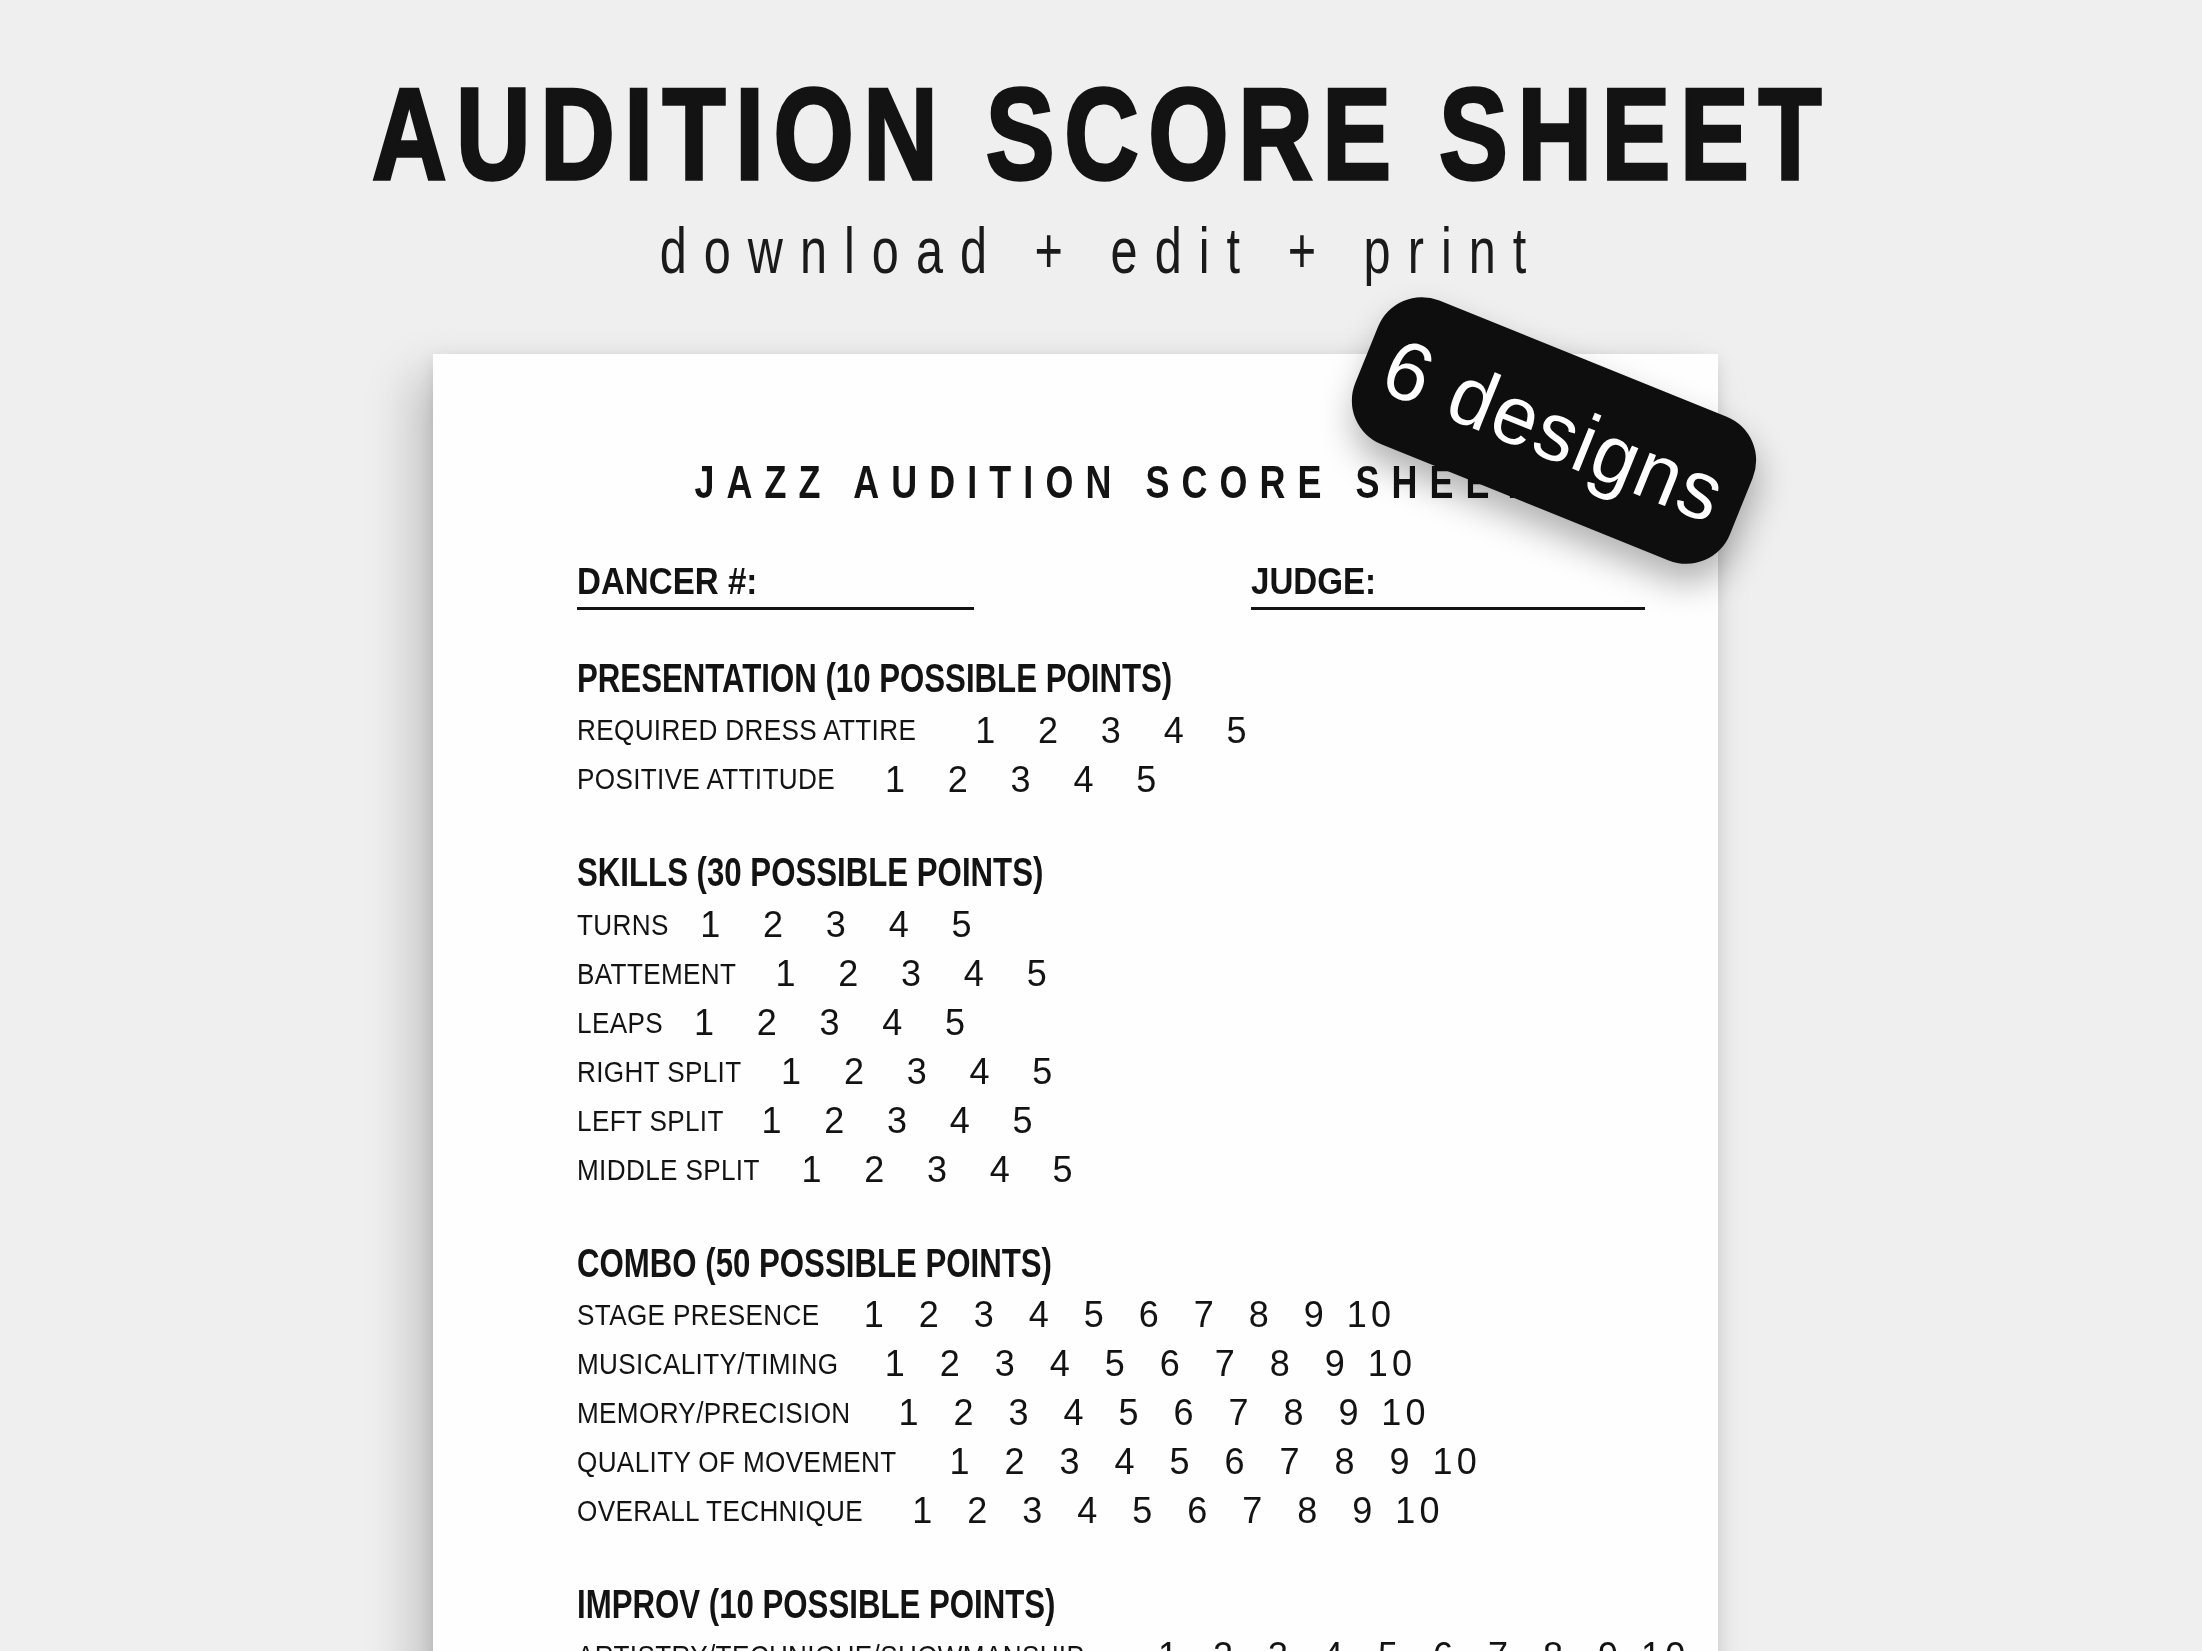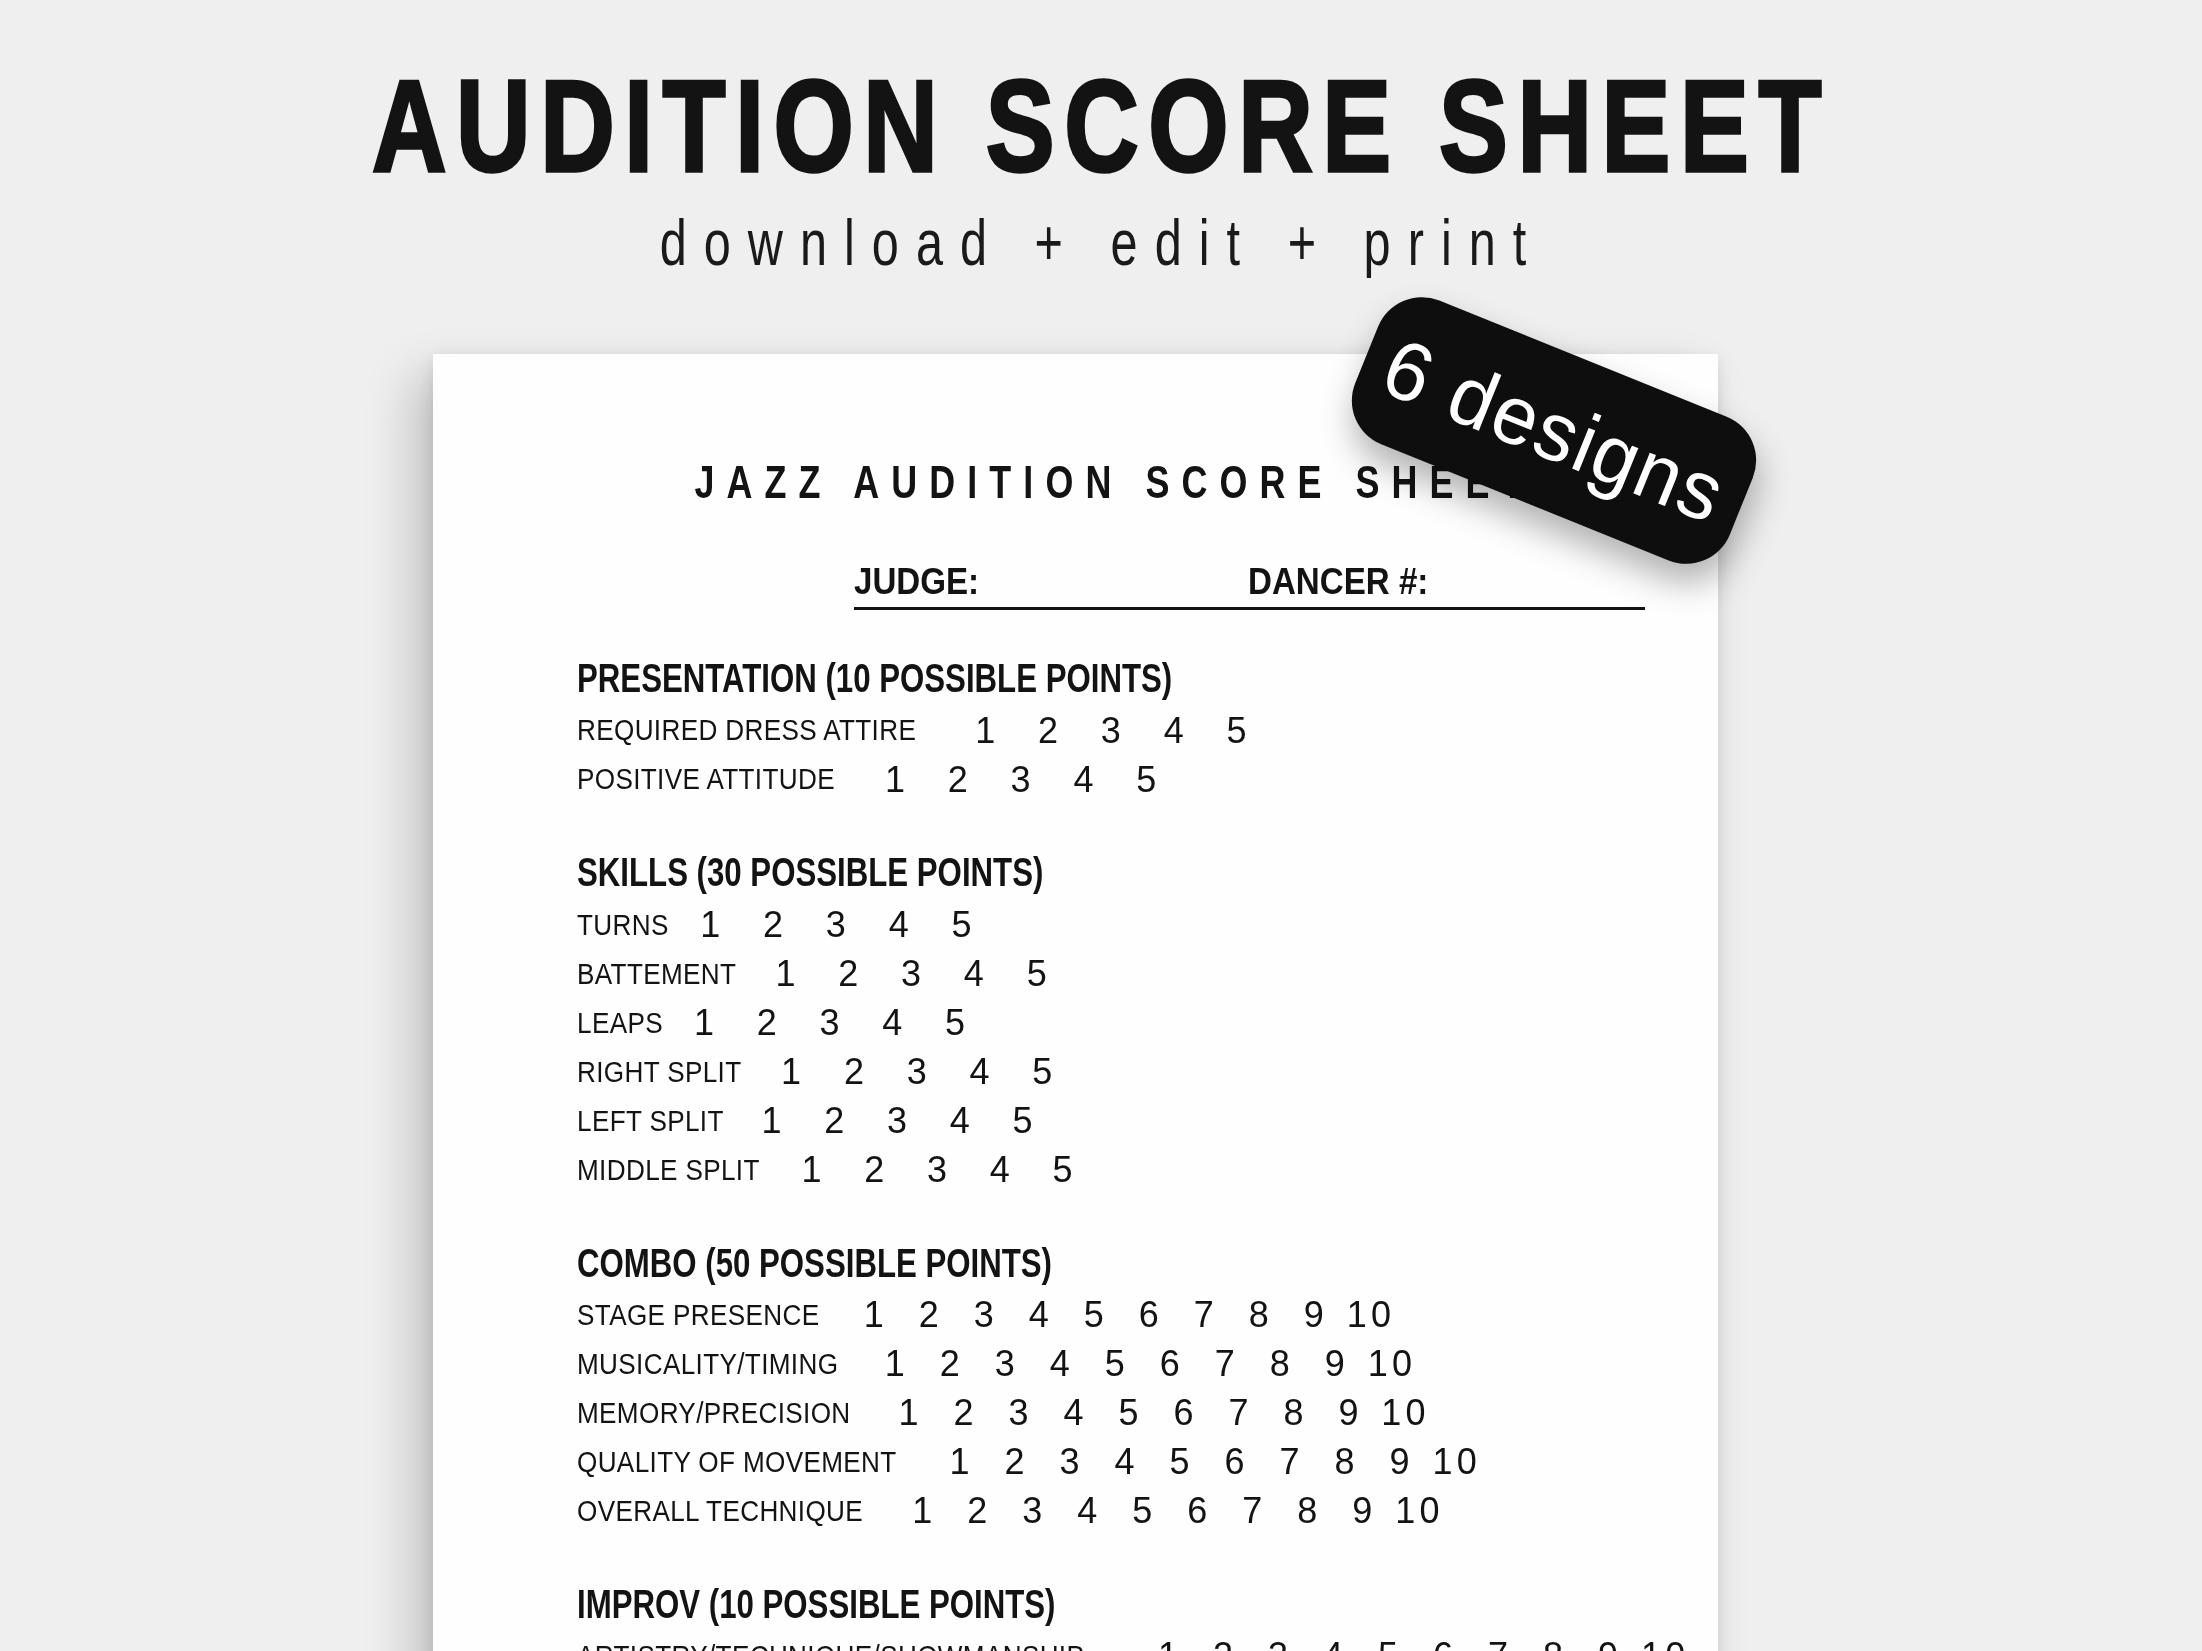--- a/index.html
+++ b/index.html
@@ -5,21 +5,21 @@
   html, body { margin: 0; padding: 0; overflow: hidden; }
   body {
     width: 2203px; height: 1652px;
     background: #efefef;
     font-family: "Liberation Sans", sans-serif;
     color: #131313;
   }
   .stage { position: relative; width: 2203px; height: 1652px; overflow: hidden; }
 
   
-  .hero { position: absolute; top: 0; left: 0; width: 2203px; text-align: center; }
+  .hero { position: absolute; top: 8px; left: 0; width: 2203px; text-align: center; }
   .hero h1 {
     margin: 52px 0 0 0;
     font-size: 129px; font-weight: 700; line-height: 1.15;
     letter-spacing: 12px; white-space: nowrap;
     transform: scaleX(0.80); transform-origin: 50% 50%;
     -webkit-text-stroke: 3.4px #131313;
     color: #131313;
   }
   .hero .subtitle {
     margin-top: 6.9px;
@@ -103,26 +103,26 @@
     <h1>AUDITION SCORE SHEET</h1>
     <div class="subtitle">download + edit + print</div>
   </header>
 
   <div class="paper">
     <div class="paper-inner">
 
       <h2 class="doc-title">JAZZ AUDITION SCORE SHEET</h2>
 
       <div class="fields">
+        <div class="field field-dancer">
+          <span class="field-label">DANCER #:</span>
+        </div>
         <div class="field field-judge">
           <span class="field-label">JUDGE:</span>
         </div>
-        <div class="field field-dancer">
-          <span class="field-label">DANCER #:</span>
-        </div>
       </div>
 
       <div id="sections">
           <section class="sec">
             <h2>PRESENTATION (10 POSSIBLE POINTS)</h2>
             <div class="row">
               <span class="row-label">REQUIRED DRESS ATTIRE</span>
               <div class="nums s5">
                 <span class="cell">1</span>
                 <span class="cell">2</span>

